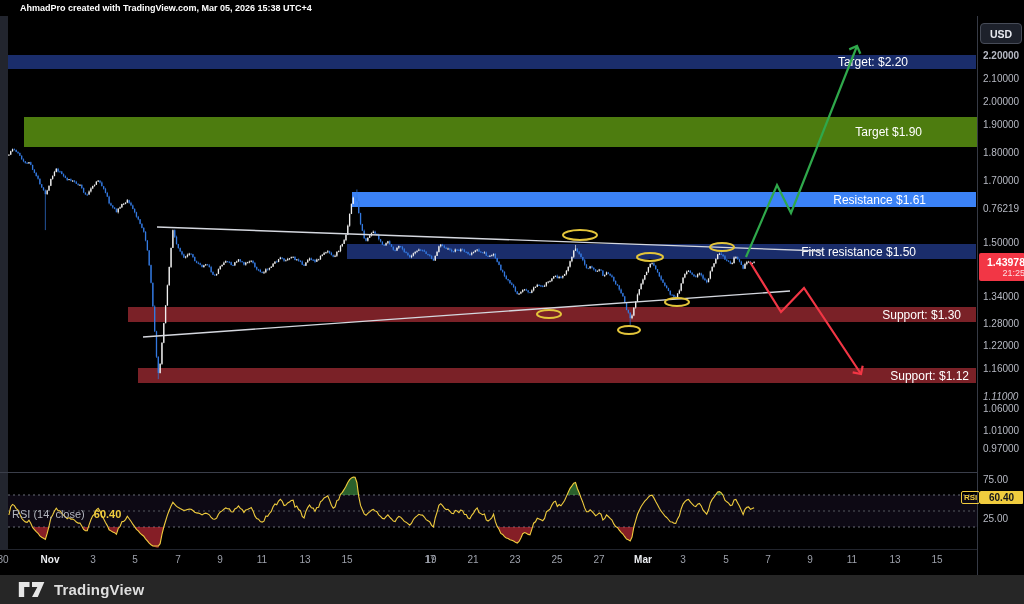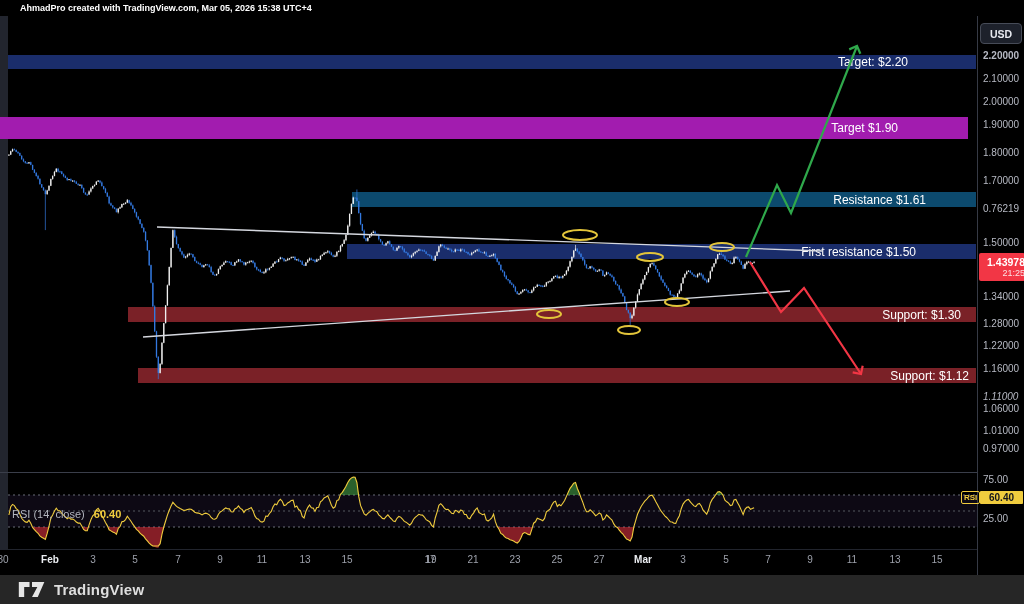--- a/index.html
+++ b/index.html
@@ -44,24 +44,24 @@
 <div class="screen">
 
   <div class="attribution">AhmadPro created with TradingView.com, Mar 05, 2026 15:38 UTC+4</div>
 
   <div class="left-strip"></div>
 
   <div id="bands">
       <div class="band" style="left: 8px; top: 55px; width: 968px; height: 14px; background: rgb(26, 45, 107);">
         <span style="padding-right: 68px;">Target: $2.20</span>
       </div>
-      <div class="band" style="left: 0; top: 117px; width: 968px; height: 22px; background: #a21caf;">
+      <div class="band" style="left: 24px; top: 117px; width: 968px; height: 30px; background: #4d7c0f;">
         <span style="padding-right: 70px;">Target $1.90</span>
       </div>
-      <div class="band" style="left: 352px; top: 192px; width: 624px; height: 15px; background: #0c4a6e;">
+      <div class="band" style="left: 352px; top: 192px; width: 624px; height: 15px; background: #3b82f6;">
         <span style="padding-right: 50px;">Resistance $1.61</span>
       </div>
       <div class="band" style="left: 347px; top: 244px; width: 629px; height: 15px; background: rgb(26, 45, 107);">
         <span style="padding-right: 60px;">First resistance $1.50</span>
       </div>
       <div class="band" style="left: 128px; top: 307px; width: 848px; height: 15px; background: rgb(122, 33, 39);">
         <span style="padding-right: 15px;">Support: $1.30</span>
       </div>
       <div class="band" style="left: 138px; top: 368px; width: 838px; height: 15px; background: rgb(122, 33, 39);">
         <span style="padding-right: 7px;">Support: $1.12</span>
@@ -960,21 +960,21 @@
     </div>
     <div class="ptick" style="top:463px">75.00</div>
     <div class="ptick" style="top:502px">25.00</div>
     <div class="rsi-chip">RSI</div>
     <div class="rsi-badge">60.40</div>
   </div>
 
   <div class="time-axis">
     <div id="tticks">
         <div class="ttick" style="left: 3px;">30</div>
-        <div class="ttick major" style="left: 50px;">Feb</div>
+        <div class="ttick major" style="left: 50px;">Nov</div>
         <div class="ttick" style="left: 93px;">3</div>
         <div class="ttick" style="left: 135px;">5</div>
         <div class="ttick" style="left: 178px;">7</div>
         <div class="ttick" style="left: 220px;">9</div>
         <div class="ttick" style="left: 262px;">11</div>
         <div class="ttick" style="left: 305px;">13</div>
         <div class="ttick" style="left: 347px;">15</div>
         <div class="ttick" style="left: 390px; margin-left: 40px;">17</div>
         <div class="ttick" style="left: 431px;">19</div>
         <div class="ttick" style="left: 473px;">21</div>

